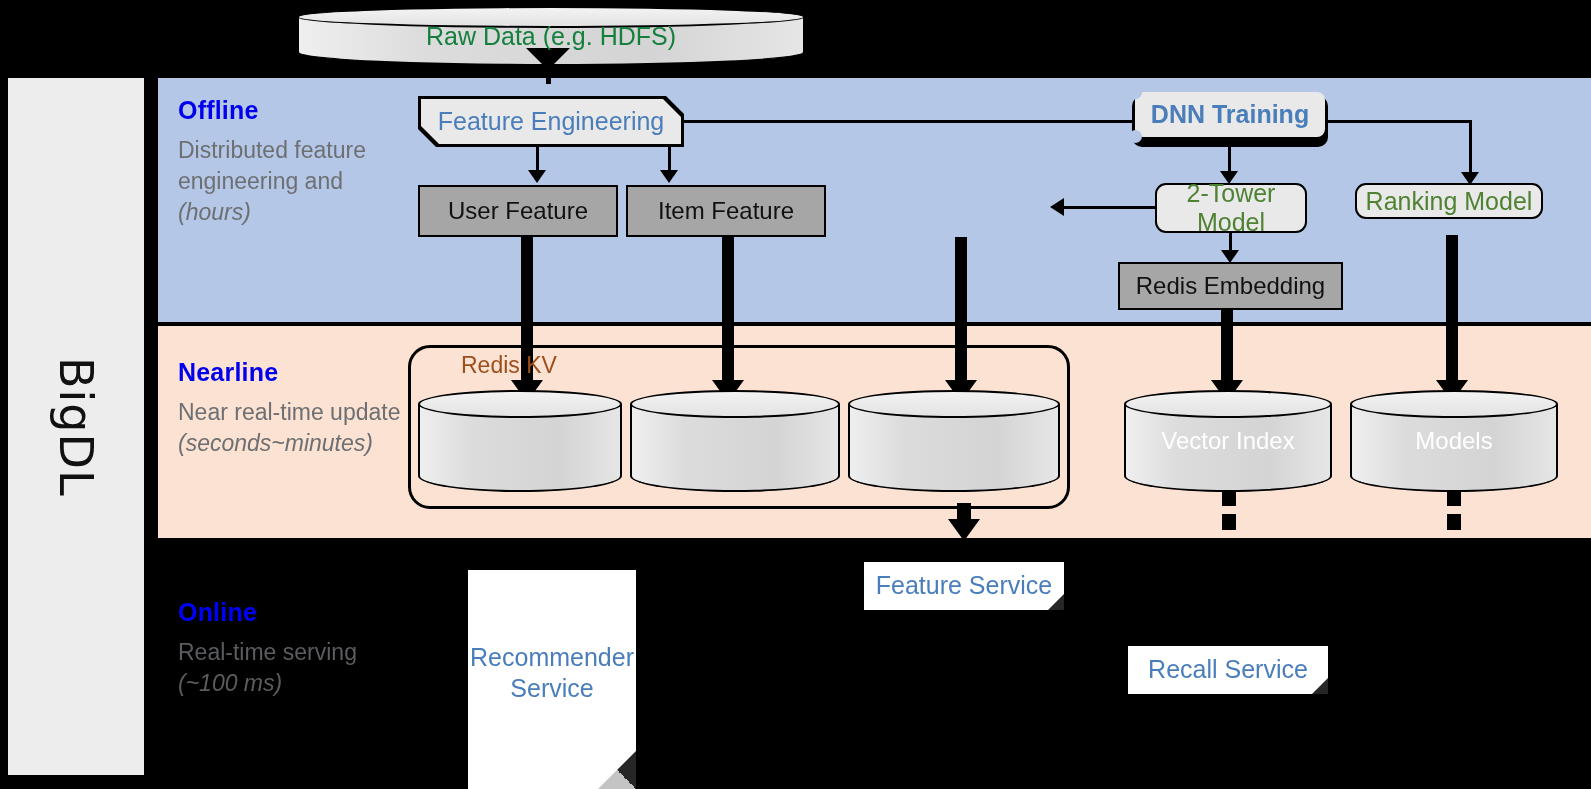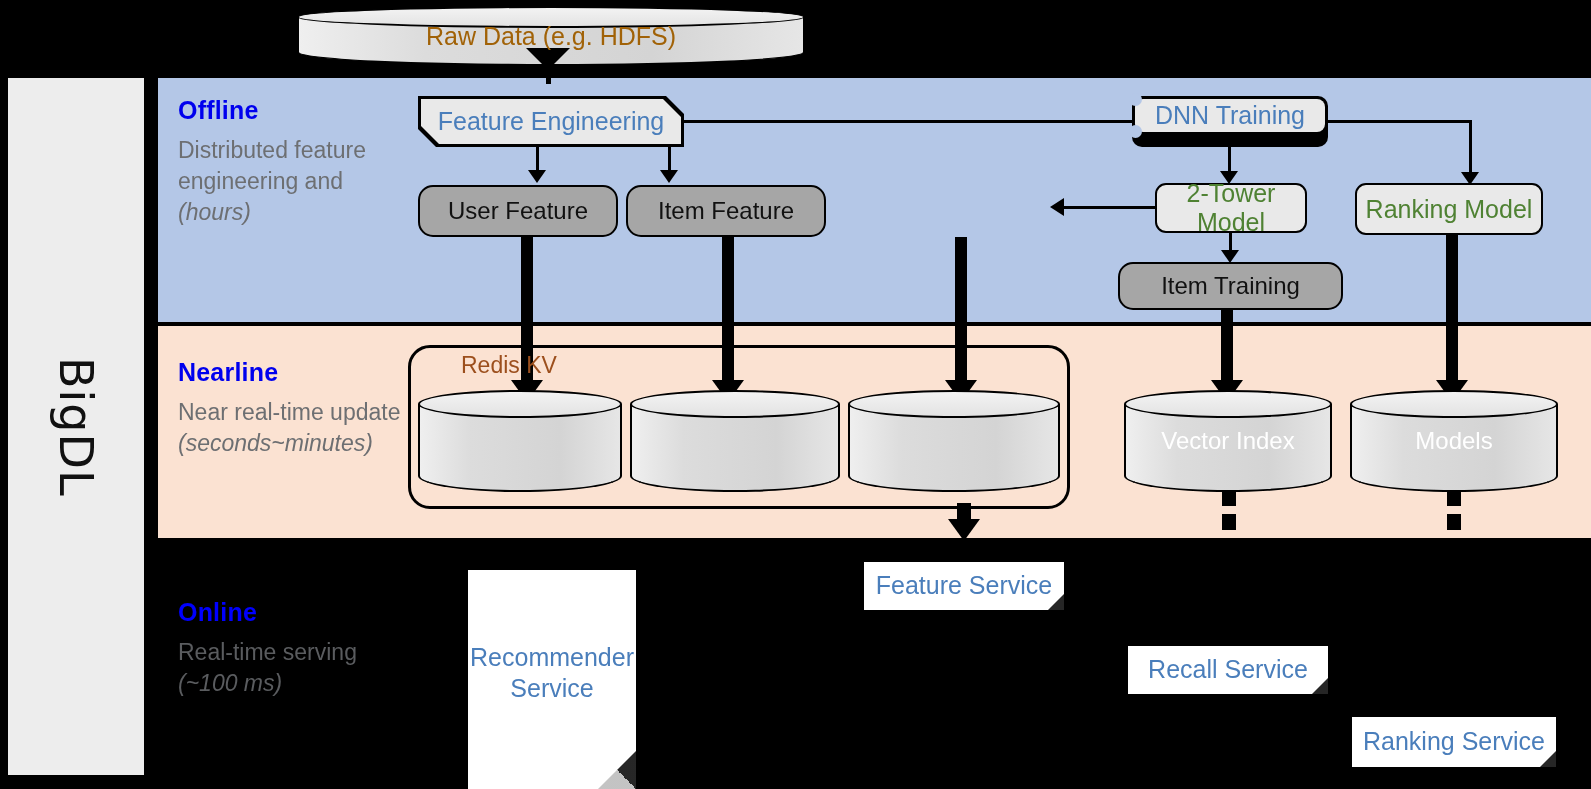--- a/index.html
+++ b/index.html
@@ -25,21 +25,21 @@
   .cap .d{font-size:23px;color:#6d6f72;line-height:1.35;}
   .cap .d i{font-style:italic;}
   #cap-offline{left:178px;top:96px;}
   #cap-nearline{left:178px;top:358px;}
   #cap-online{left:178px;top:598px;}
   #cap-online .t{color:#0000ff;}
   #cap-online .d{color:#5a5c5f;}
 
   
   .node{position:absolute;box-sizing:border-box;display:flex;align-items:center;
-        justify-content:center;text-align:center;line-height:1.15;border-radius:15px;}
+        justify-content:center;text-align:center;line-height:1.15;}
 
   
   .gbox{background:#a6a6a6;border:2.5px solid #000;color:#111;font-size:24px;}
 
   
   .lbox{background:#e9e9e9;border:2.5px solid #000;font-size:25px;}
   .lbox.round{border-radius:11px;}
   .green-txt{color:#4f8233;}
 
   
@@ -68,21 +68,21 @@
   .cyl .top{position:absolute;left:0;right:0;top:0;height:28px;
      background:linear-gradient(to bottom,#f3f3f3,#e3e3e3);
      border:2.5px solid #000;border-radius:50%/50%;box-sizing:border-box;}
   .cyl .lbl{position:absolute;left:0;right:0;top:0;bottom:0;display:flex;
      align-items:center;justify-content:center;font-size:24px;color:#ffffff;z-index:3;}
 
   
   #rawdata{left:297px;top:6px;width:508px;height:60px;}
   #rawdata .top{height:22px;}
   #rawdata .body{top:11px;border-radius:0 0 50% 50%/0 0 14px 14px;}
-  #rawdata .lbl{color:#a16207;font-size:25px;}
+  #rawdata .lbl{color:#15803d;font-size:25px;}
 
   
   #redis-box{position:absolute;left:408px;top:345px;width:662px;height:164px;
      border:3px solid #000;border-radius:22px;box-sizing:border-box;}
   #redis-lbl{position:absolute;left:425px;top:352px;font-size:23px;color:#9c4f1d;margin-left:36px;}
 
   
   .ln{position:absolute;background:#000;}
   .thin{background:#000;}
   .ah{position:absolute;width:0;height:0;}
@@ -147,21 +147,21 @@
 
   <div class="ln thin" style="left:536px;top:147px;width:3px;height:26px;"></div>
   <div class="ah ah-down-thin" style="left:528px;top:170px;"></div>
   <div class="ln thin" style="left:668px;top:147px;width:3px;height:26px;"></div>
   <div class="ah ah-down-thin" style="left:660px;top:170px;"></div>
 
   <div class="ln thin" style="left:684px;top:120px;width:452px;height:3px;"></div>
   <div class="ah ah-right-thin" style="left:1132px;top:113px;"></div>
 
   <div class="notch-bd" style="left:1132px;top:96px;width:196px;height:51px;"></div>
-  <div class="notch" style="left:1135px;top:99px;width:190px;height:33px;">
+  <div class="notch" style="left:1135px;top:92px;width:190px;height:45px;font-weight:bold;">
     <span>DNN Training</span>
   </div>
 
   <div class="ln thin" style="left:1228px;top:147px;width:3px;height:27px;"></div>
   <div class="ah ah-down-thin" style="left:1220px;top:171px;"></div>
 
   <div class="ln thin" style="left:1328px;top:120px;width:144px;height:3px;"></div>
   <div class="ln thin" style="left:1469px;top:120px;width:3px;height:56px;"></div>
   <div class="ah ah-down-thin" style="left:1461px;top:172px;"></div>
 
@@ -171,29 +171,29 @@
   <div class="node gbox" style="left:626px;top:185px;width:200px;height:52px;">
     <span>Item Feature</span>
   </div>
 
   <div class="ln thin" style="left:1064px;top:206px;width:94px;height:3px;"></div>
   <div class="ah ah-left-thin" style="left:1050px;top:198px;"></div>
 
   <div class="node lbox round green-txt" style="left:1155px;top:183px;width:152px;height:50px;">
     <span>2-Tower Model</span>
   </div>
-  <div class="node lbox round green-txt" style="left:1355px;top:183px;width:188px;height:52px;">
+  <div class="node lbox round green-txt" style="left:1355px;top:183px;width:188px;height:36px;">
     <span>Ranking Model</span>
   </div>
 
   <div class="ln thin" style="left:1229px;top:233px;width:3px;height:27px;"></div>
   <div class="ah ah-down-thin" style="left:1221px;top:250px;"></div>
 
   <div class="node gbox" style="left:1118px;top:262px;width:225px;height:48px;">
-    <span>Item Training</span>
+    <span>Redis Embedding</span>
   </div>
 
   <div class="ln" style="left:521px;top:237px;width:12px;height:151px;"></div>
   <div class="ah ah-down-fat" style="left:511px;top:380px;"></div>
 
   <div class="ln" style="left:722px;top:237px;width:12px;height:151px;"></div>
   <div class="ah ah-down-fat" style="left:712px;top:380px;"></div>
 
   <div class="ln" style="left:955px;top:237px;width:12px;height:151px;"></div>
   <div class="ah ah-down-fat" style="left:945px;top:380px;"></div>
@@ -248,18 +248,14 @@
   <div class="svc" style="left:864px;top:562px;width:200px;height:48px;">
     <span>Feature Service</span>
     <span class="fold"></span>
   </div>
 
   <div class="svc" style="left:1128px;top:646px;width:200px;height:48px;">
     <span>Recall Service</span>
     <span class="fold"></span>
   </div>
 
-  <div class="svc" style="left:1352px;top:717px;width:204px;height:50px;">
-    <span>Ranking Service</span>
-    <span class="fold"></span>
-  </div>
 
 </div>
 
 </body></html>

